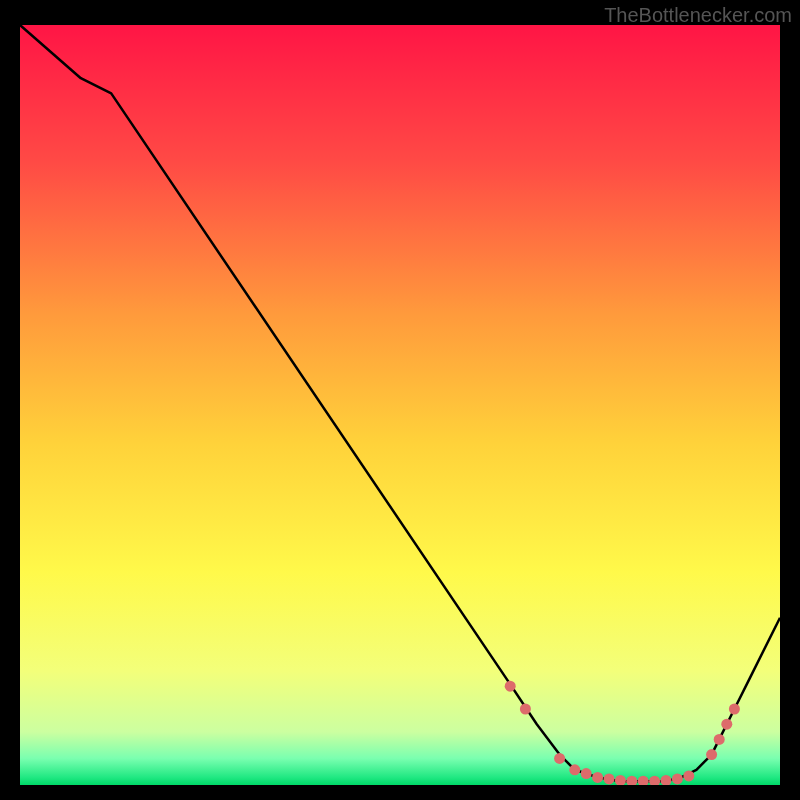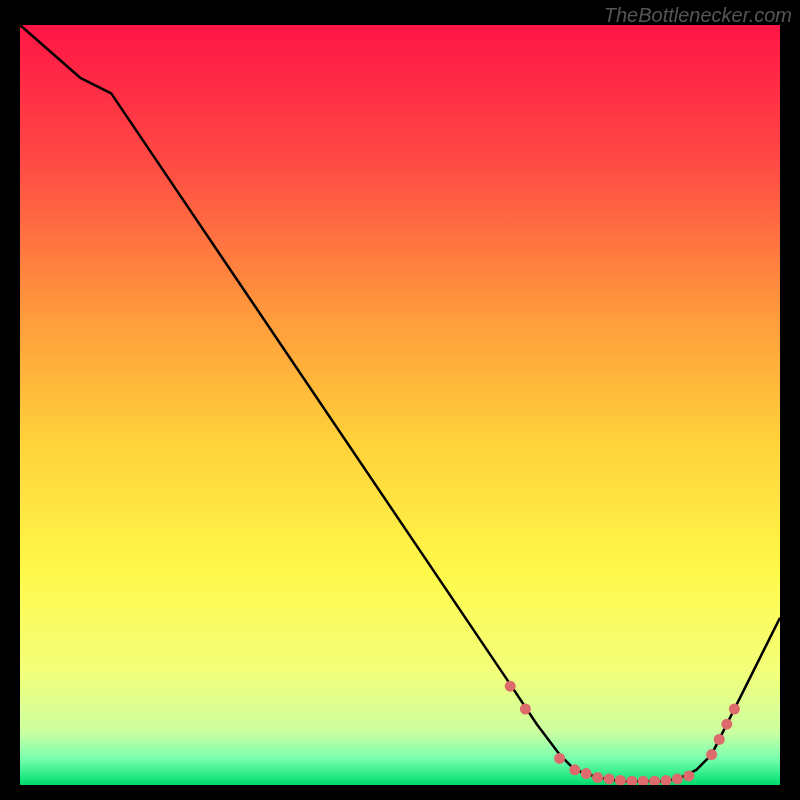--- a/index.html
+++ b/index.html
@@ -8,21 +8,20 @@
     width: 800px;
     height: 800px;
     background: #000;
     font-family: Arial, sans-serif;
     overflow: hidden;
   }
   .container {
     position: relative;
     width: 800px;
     height: 800px;
-    font-style: italic;
   }
   .watermark {
     position: absolute;
     top: 4px;
     right: 8px;
     color: #555;
     font-size: 20px;
     font-weight: 500;
     z-index: 10;
   }

